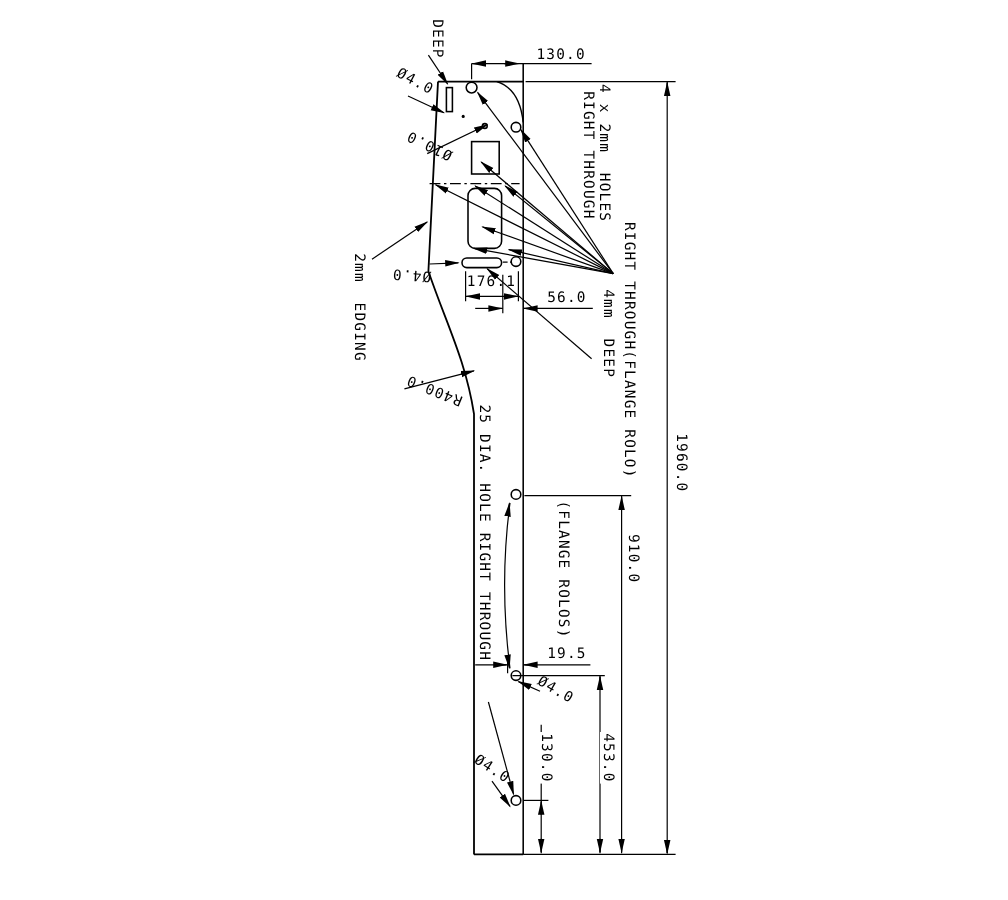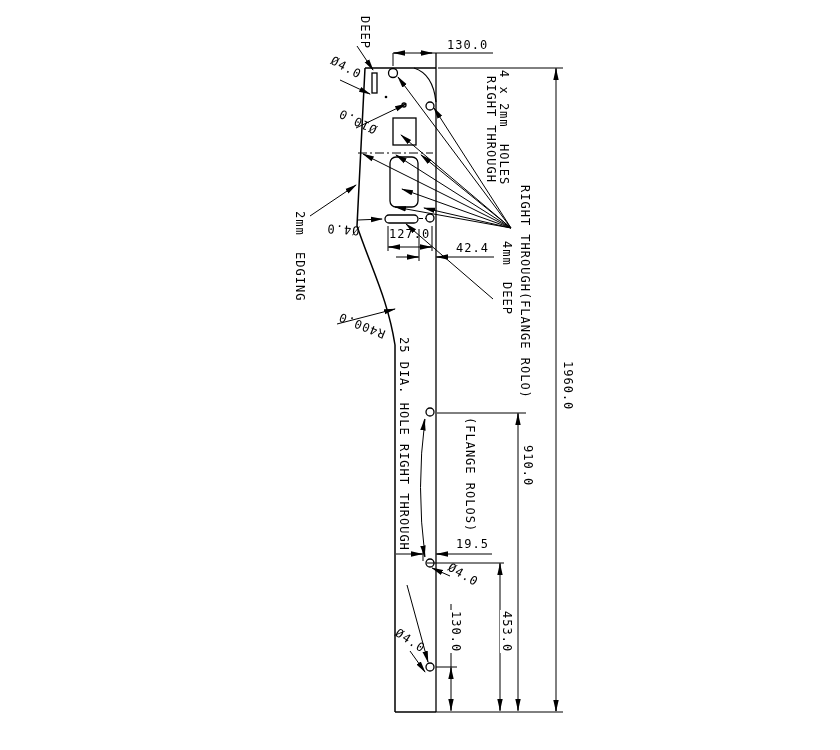--- a/index.html
+++ b/index.html
@@ -140,22 +140,22 @@
   <div class="t v" style="left:306px;top:211px">2mm  EDGING</div>
   <div class="t v" style="left:410px;top:337px">25 DIA. HOLE RIGHT THROUGH</div>
   <div class="t v" style="left:476px;top:417px">(FLANGE ROLOS)</div>
 
   <div class="t v bg" style="left:574px;top:360px">1960.0</div>
   <div class="t v bg" style="left:534px;top:444px">910.0</div>
   <div class="t v bg" style="left:513px;top:610px">453.0</div>
   <div class="t v bg" style="left:462px;top:610px">130.0</div>
 
   <div class="t" style="left:447px;top:39px">130.0</div>
-  <div class="t" style="left:389px;top:228px">127.0</div>
-  <div class="t" style="left:456px;top:242px">42.4</div>
+  <div class="t" style="left:389px;top:228px">176.1</div>
+  <div class="t" style="left:456px;top:242px">56.0</div>
   <div class="t" style="left:456px;top:538px">19.5</div>
 
   <div class="t c" style="left:346px;top:68px;--r:28deg">Ø4.0</div>
   <div class="t c" style="left:358px;top:121px;--r:206deg">Ø10.0</div>
   <div class="t c" style="left:343px;top:229px;--r:184deg">Ø4.0</div>
   <div class="t c" style="left:362px;top:325px;--r:202deg">R400.0</div>
   <div class="t c" style="left:463px;top:575px;--r:30deg">Ø4.0</div>
   <div class="t c" style="left:410px;top:641px;--r:33deg">Ø4.0</div>
 </div>
 

